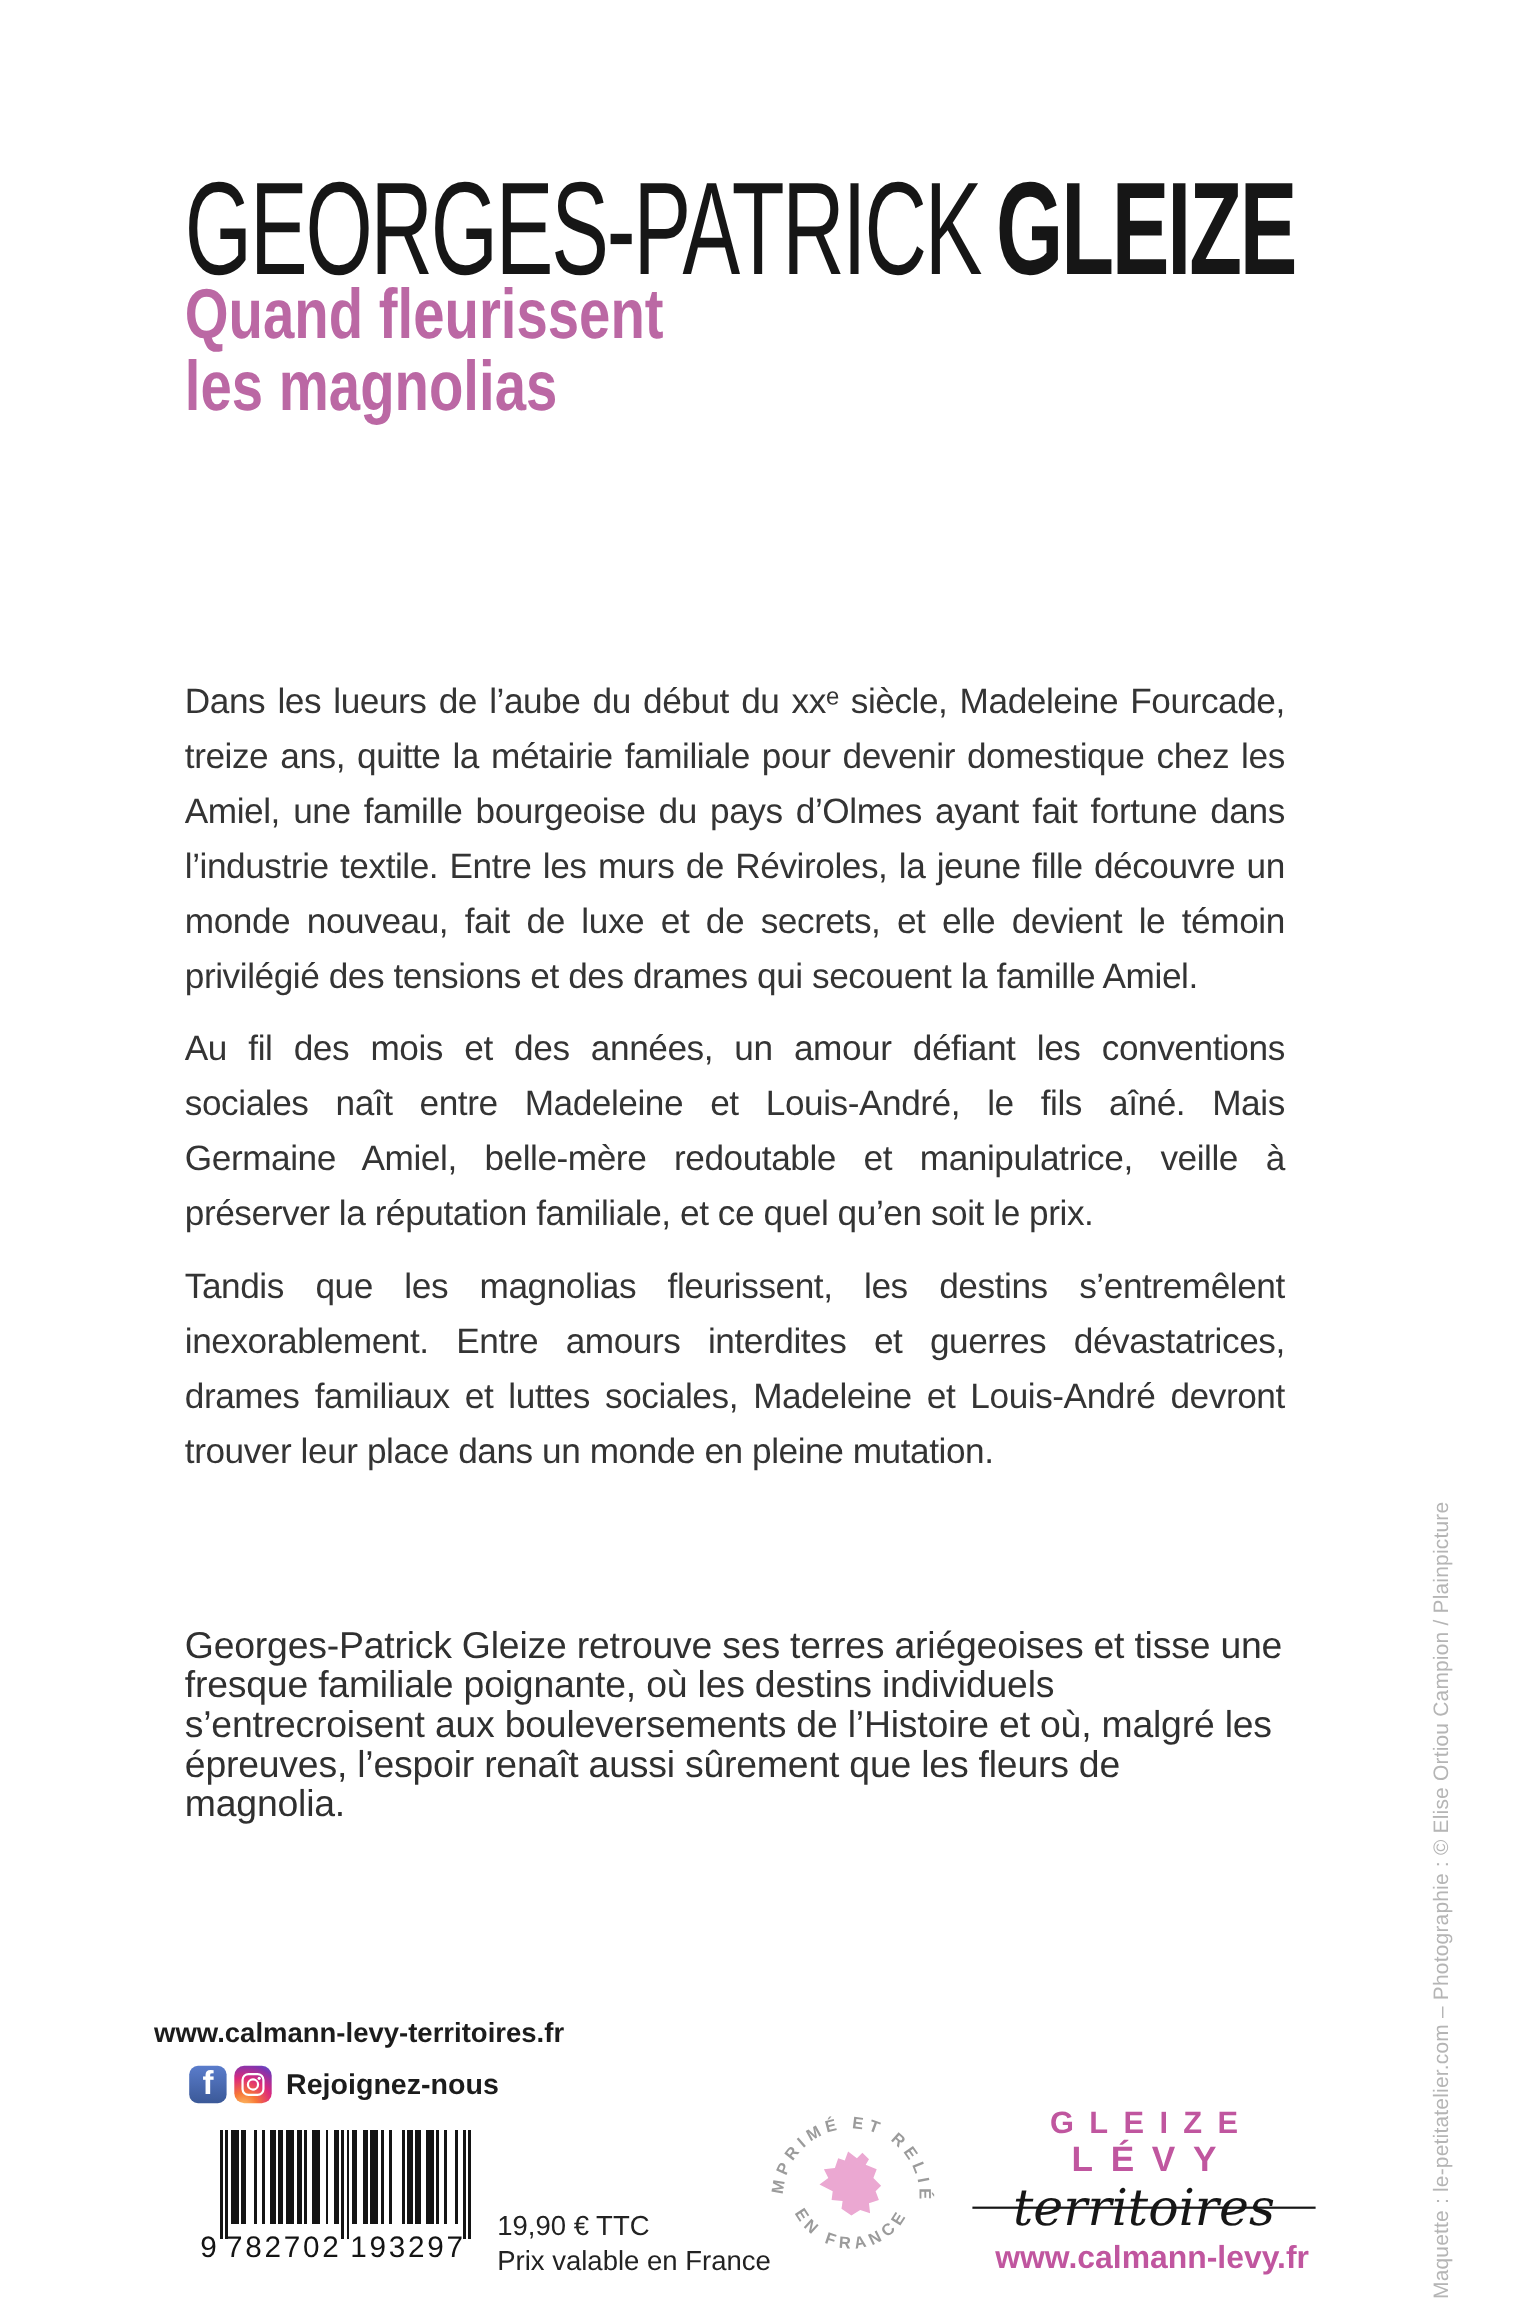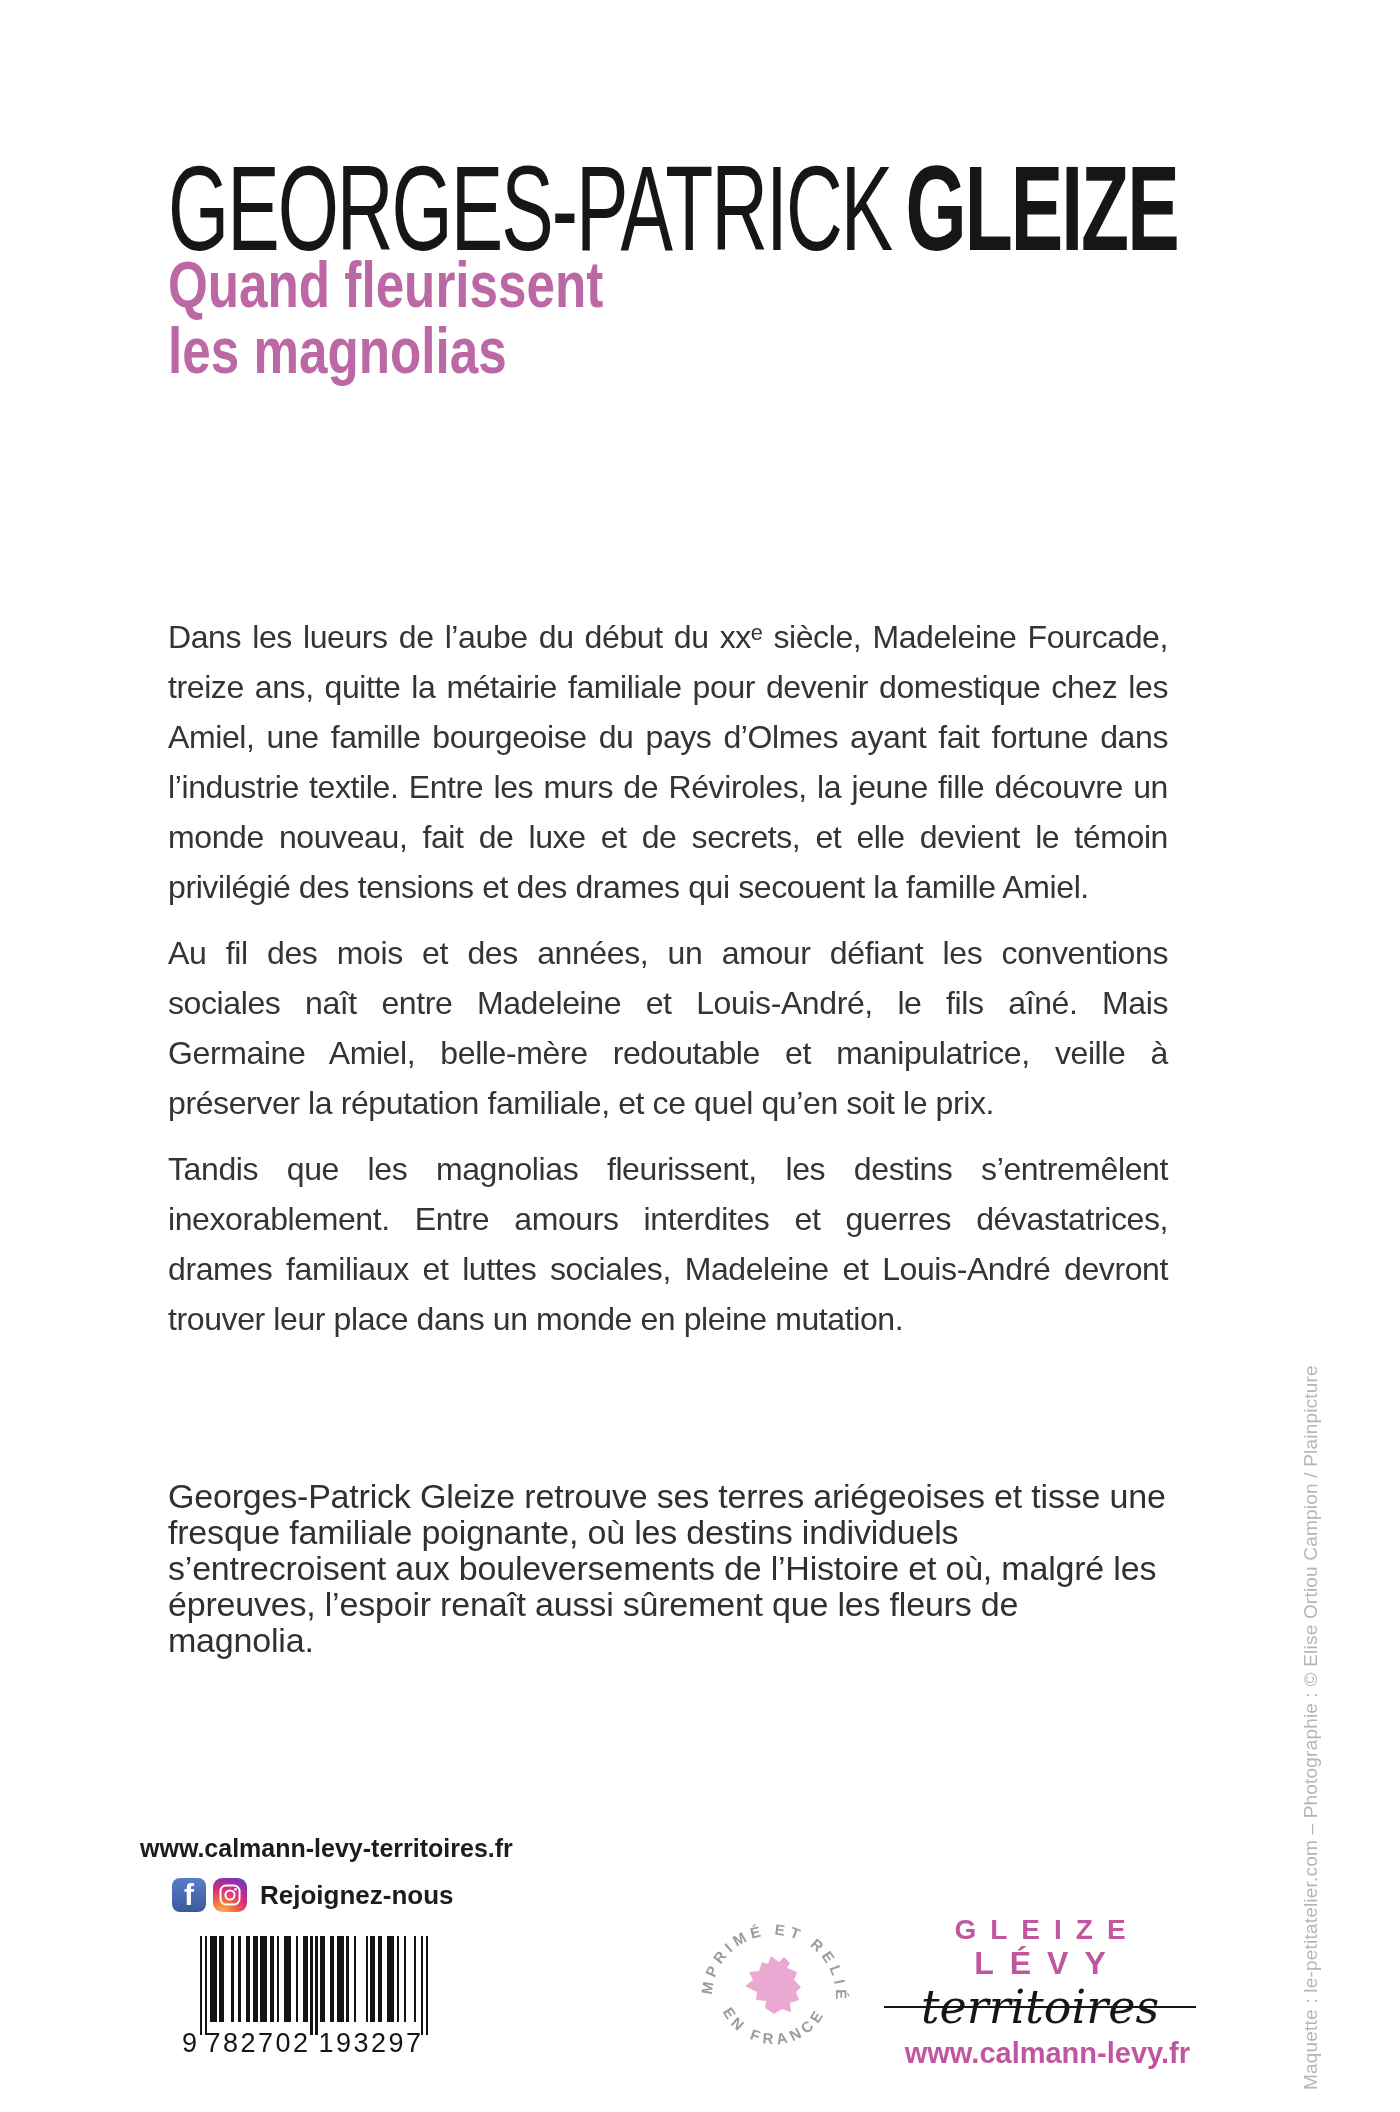--- a/index.html
+++ b/index.html
@@ -279,20 +279,24 @@
         <rect x="222.00" y="0" width="2.46" height="86" fill="#141414"></rect>
         <rect x="231.60" y="0" width="2.46" height="86" fill="#141414"></rect>
         <rect x="238.80" y="0" width="2.46" height="99" fill="#141414"></rect>
         <rect x="243.60" y="0" width="2.46" height="99" fill="#141414"></rect>
         <text x="0" y="116" font-family="Liberation Sans, sans-serif" font-size="27" letter-spacing="2.5" fill="#141414">9</text>
         <text x="76" y="116" text-anchor="middle" font-family="Liberation Sans, sans-serif" font-size="27" letter-spacing="2.5" fill="#141414">782702</text>
         <text x="189" y="116" text-anchor="middle" font-family="Liberation Sans, sans-serif" font-size="27" letter-spacing="2.5" fill="#141414">193297</text>
       </svg></div>
 
 
+  <div class="price-block">
+    <div>19,90 € TTC</div>
+    <div>Prix valable en France</div>
+  </div>
 
   <div class="stamp">
     <svg width="172" height="172" viewBox="0 0 172 172">
       <defs>
         <path id="arcT" d="M 24 93 A 62 62 0 1 1 148 93" fill="none"></path>
         <path id="arcB" d="M 33 104 A 57 57 0 0 0 139 104" fill="none"></path>
       </defs>
       <text font-size="15" font-weight="700" letter-spacing="4.5" fill="#9b9b9b" font-family="Liberation Sans, sans-serif">
         <textPath href="#arcT" startOffset="50%" text-anchor="middle">IMPRIMÉ ET RELIÉ</textPath>
       </text>

